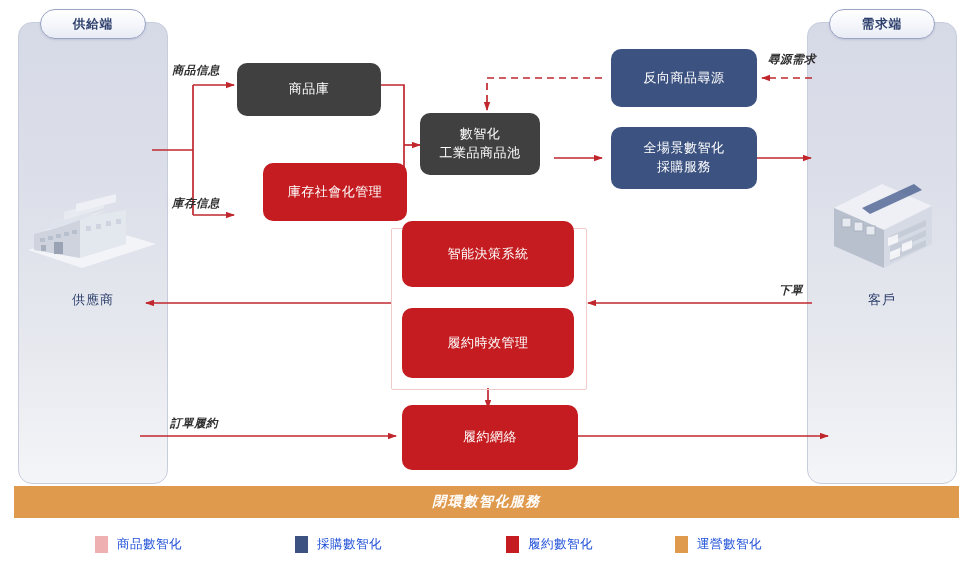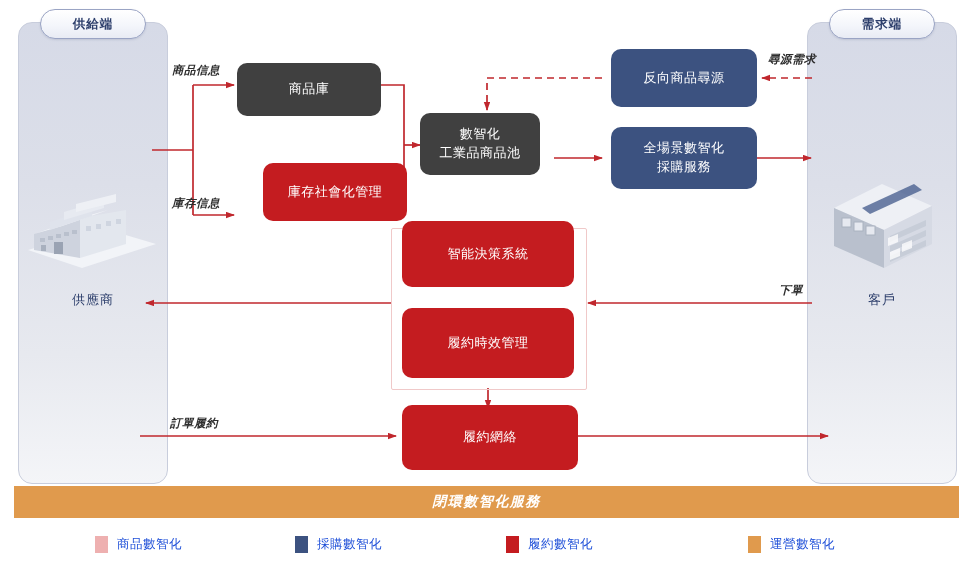--- a/index.html
+++ b/index.html
@@ -268,19 +268,19 @@
       <span class="legend-label">商品數智化</span>
     </div>
     <div class="legend-item" style="left:295px;top:8px;">
       <span class="legend-swatch" style="background:#3c5280;"></span>
       <span class="legend-label">採購數智化</span>
     </div>
     <div class="legend-item" style="left:506px;top:8px;">
       <span class="legend-swatch" style="background:#c41c20;"></span>
       <span class="legend-label">履約數智化</span>
     </div>
-    <div class="legend-item" style="left:748px;top:8px;">
+    <div class="legend-item" style="left:675px;top:8px;">
       <span class="legend-swatch" style="background:#e09a4d;"></span>
       <span class="legend-label">運營數智化</span>
     </div>
   </div>
 
 </div>
 
 </body></html>

